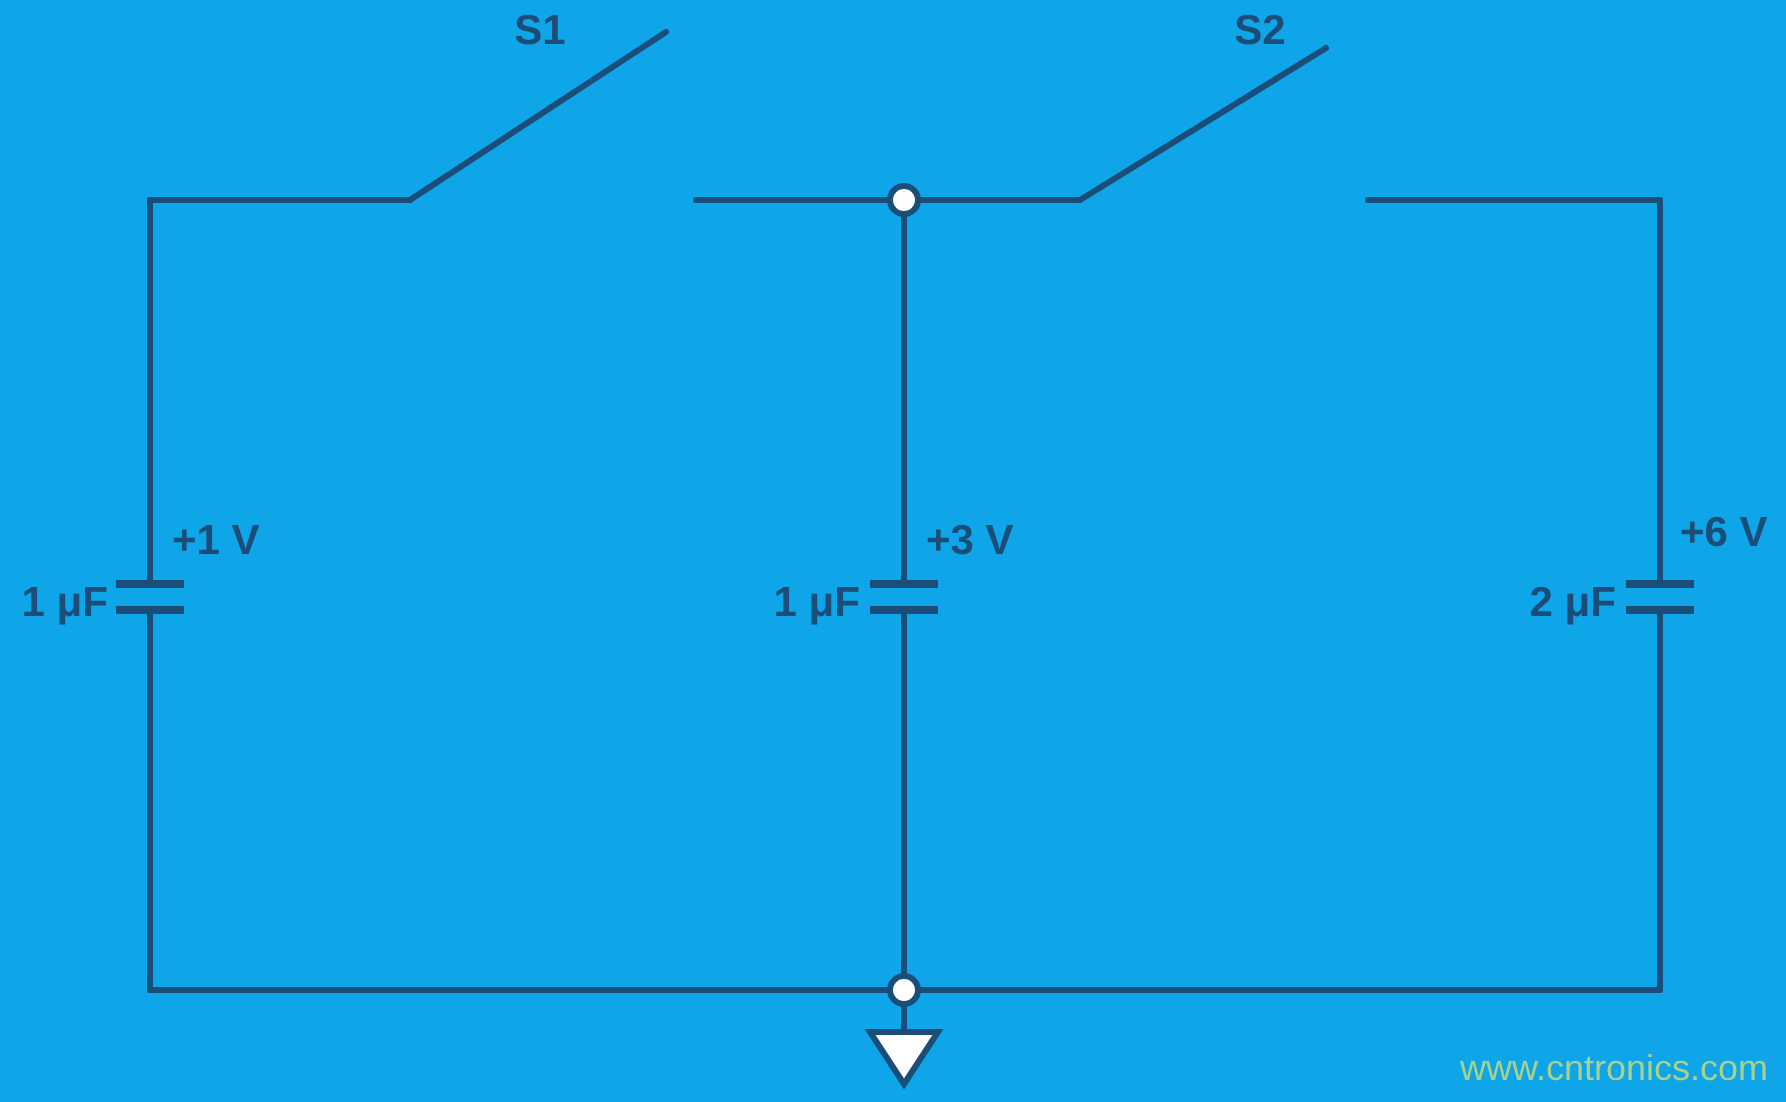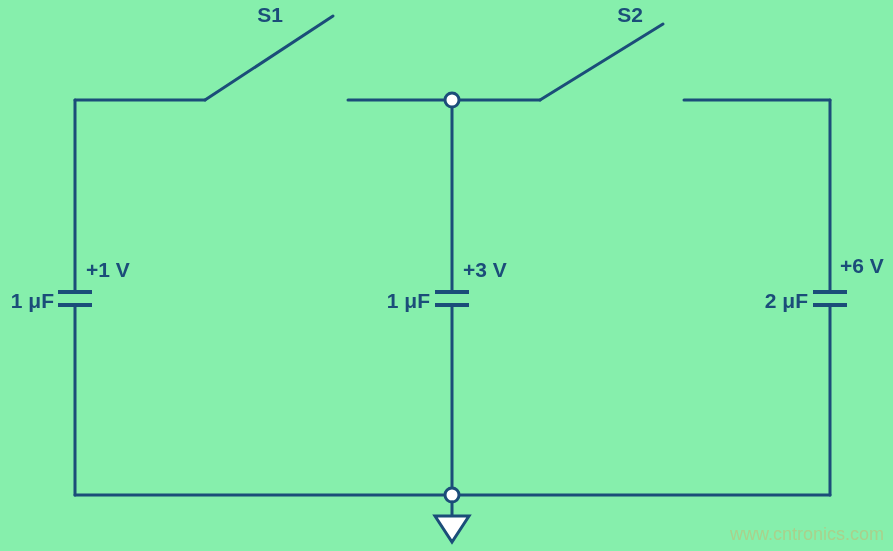--- a/index.html
+++ b/index.html
@@ -4,21 +4,21 @@
 <style>
   html, body {
     margin: 0;
     padding: 0;
     background: #ffffff;
   }
   .canvas {
     position: relative;
     width: 893px;
     height: 551px;
-    background: #86efac;
+    background: #0ea5e9;
     font-family: "Liberation Sans", sans-serif;
     overflow: hidden;
     text-decoration: underline;
   }
   svg { display: block; }
   .wire {
     stroke: var(--wire, #1b4d79);
     stroke-width: 3;
     fill: none;
     stroke-linecap: round;

